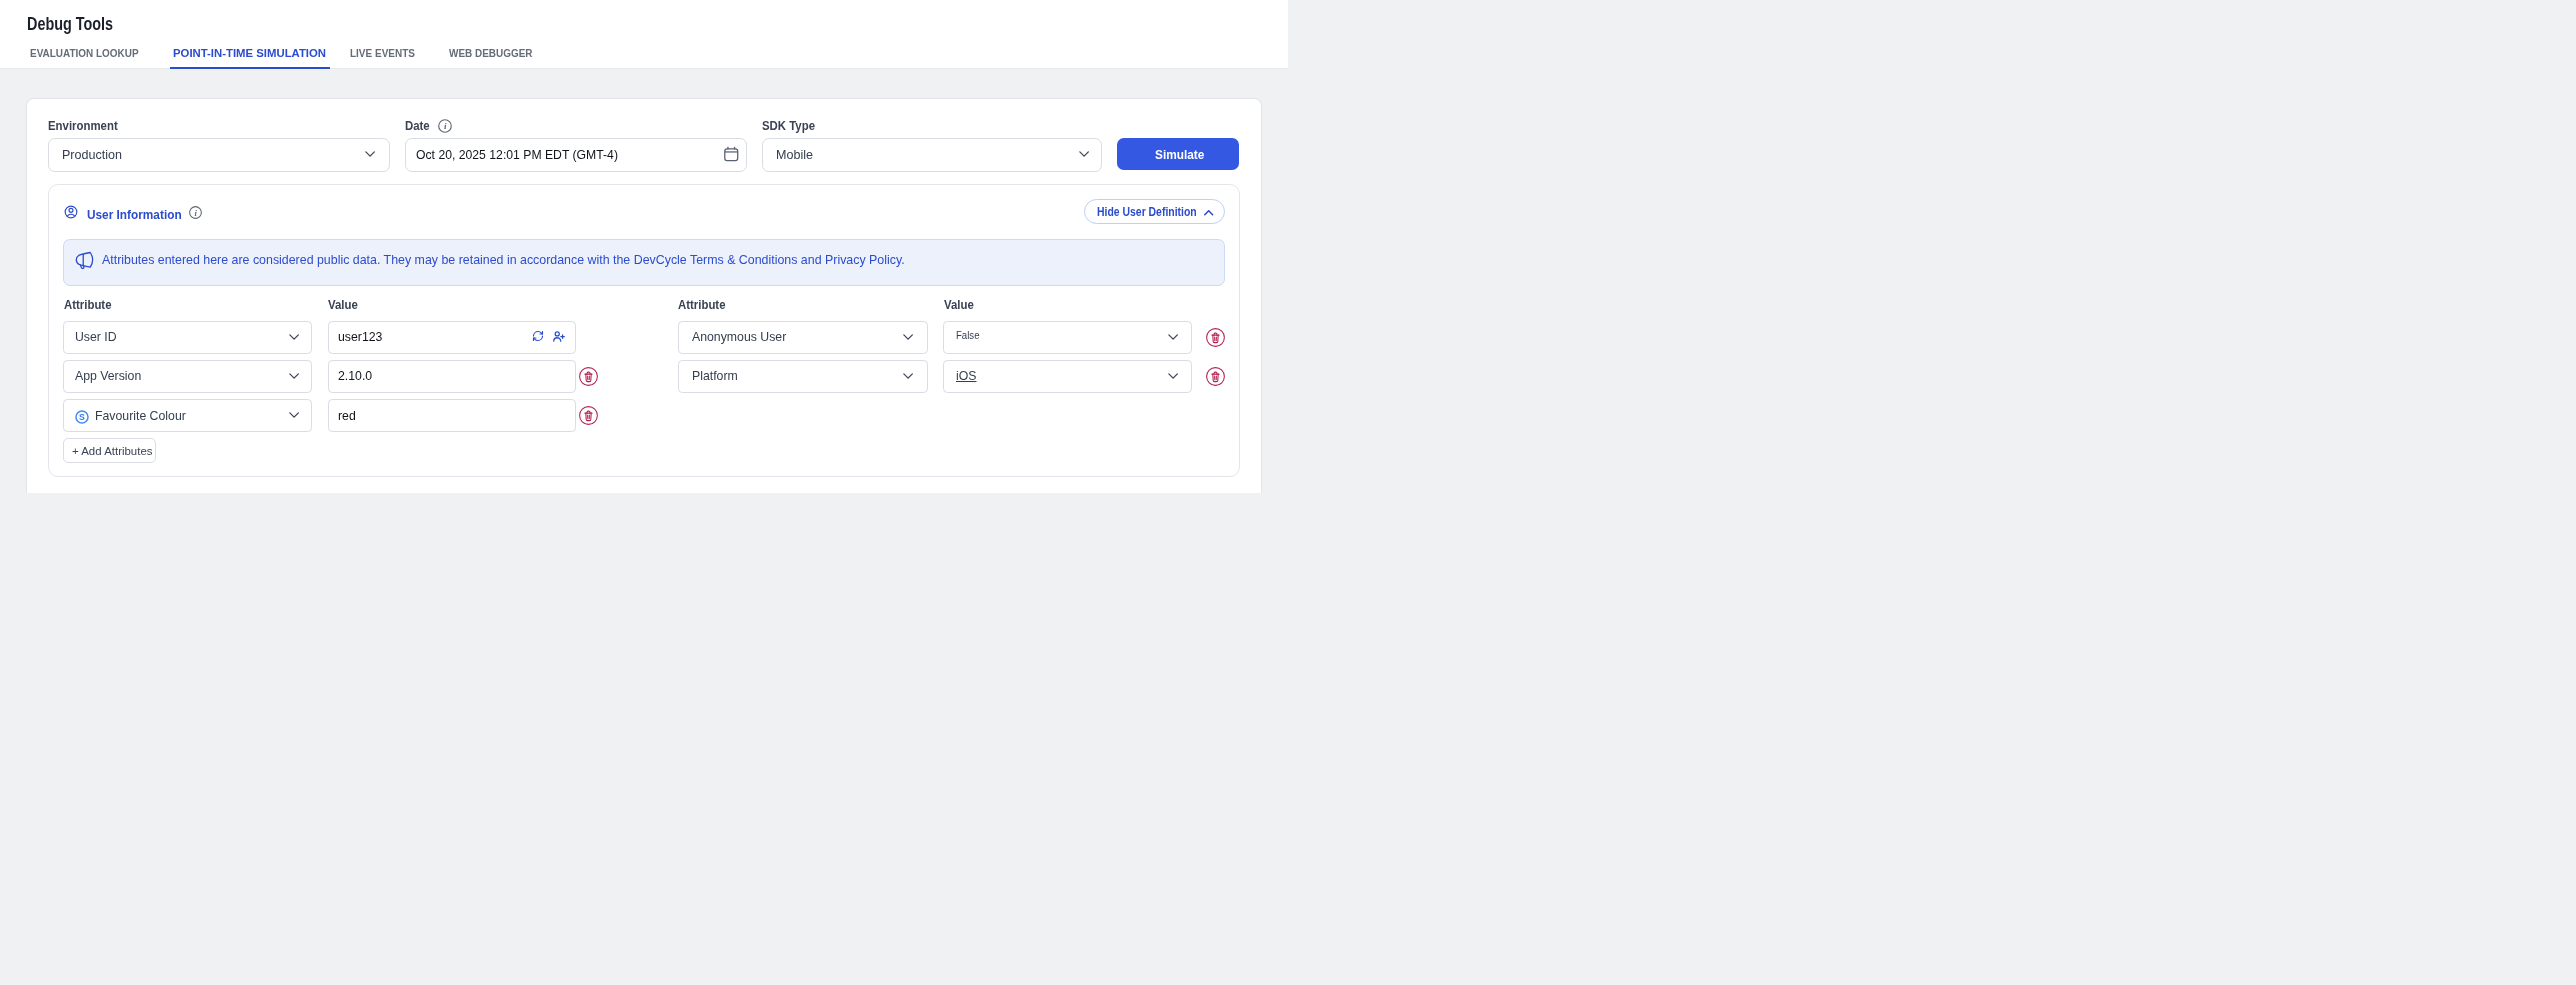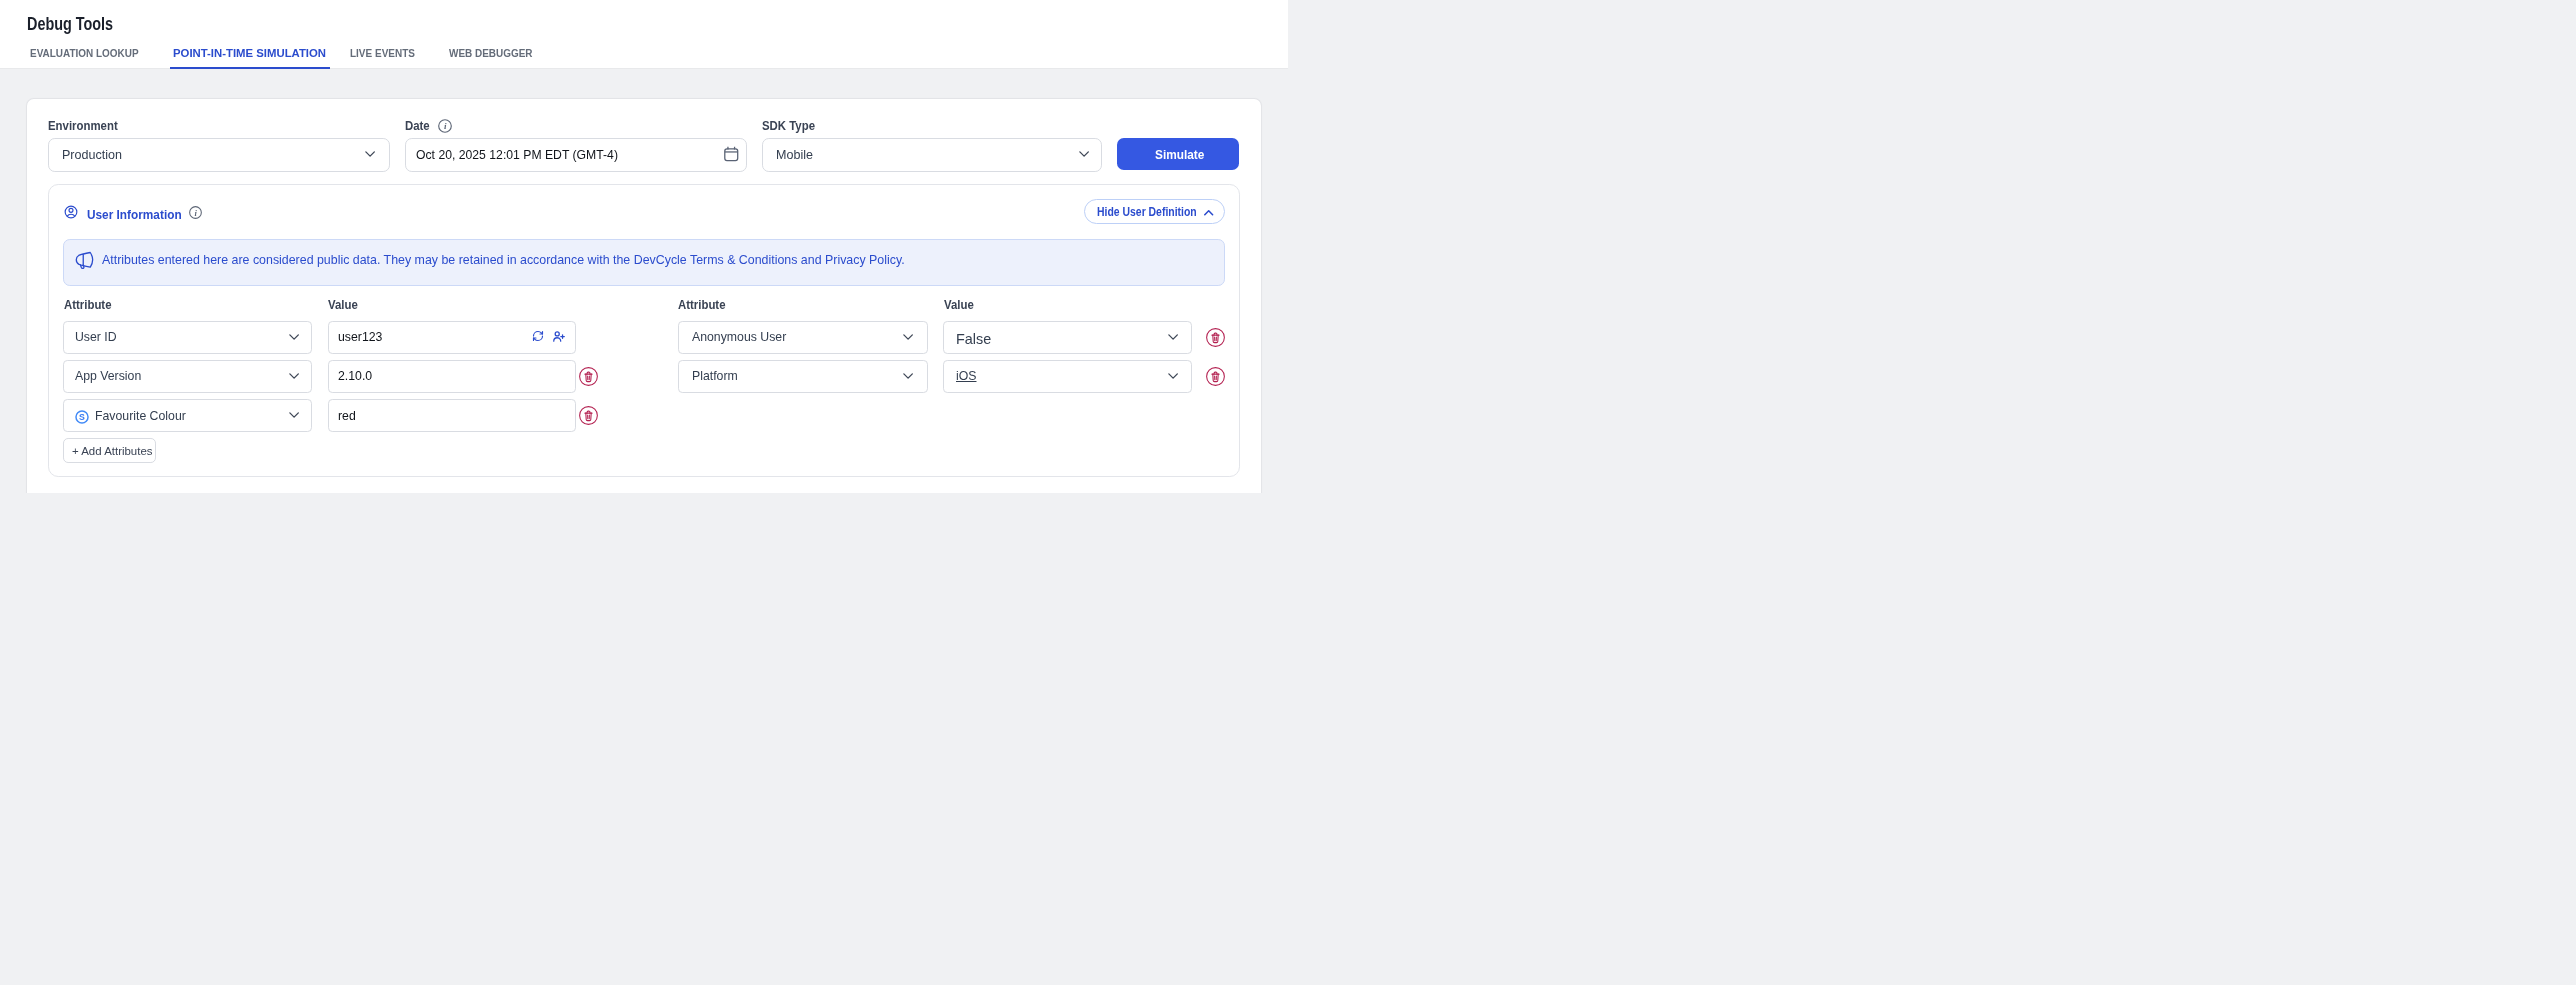--- a/index.html
+++ b/index.html
@@ -131,21 +131,21 @@
   </svg>
 <div class="box" style="left:328px;top:399px;width:248px;height:33px;border-radius:4.3px;"></div>
 <div class="txt" style="left:338px;top:410px;font-size:12.8px;color:#11151b;transform:scaleX(0.96);">red</div>
 
 <div class="box" style="left:678px;top:321px;width:250px;height:33px;border-radius:4.3px;"></div>
 <div class="txt" style="left:692px;top:331px;font-size:12.8px;color:#333e4f;transform:scaleX(0.96);">Anonymous User</div>
 <svg class="abs" style="left:903px;top:334px;" width="10.2" height="6" viewBox="0 0 12 7" fill="none" stroke="#3f4857" stroke-width="1.55" stroke-linecap="round" stroke-linejoin="round">
     <path d="M1 1l5 5 5-5"></path>
   </svg>
 <div class="box" style="left:943px;top:321px;width:249px;height:33px;border-radius:4.3px;"></div>
-<div class="txt" style="left:956px;top:331px;font-size:15px;color:#333e4f;transform:scaleX(0.96);">False</div>
+<div class="txt" style="left:956px;top:331px;font-size:10px;color:#333e4f;transform:scaleX(0.96);">False</div>
 <svg class="abs" style="left:1168px;top:334px;" width="10.2" height="6" viewBox="0 0 12 7" fill="none" stroke="#3f4857" stroke-width="1.55" stroke-linecap="round" stroke-linejoin="round">
     <path d="M1 1l5 5 5-5"></path>
   </svg>
 
 <div class="box" style="left:678px;top:360px;width:250px;height:33px;border-radius:4.3px;"></div>
 <div class="txt" style="left:692px;top:370px;font-size:12.8px;color:#333e4f;transform:scaleX(0.96);">Platform</div>
 <svg class="abs" style="left:903px;top:373px;" width="10.2" height="6" viewBox="0 0 12 7" fill="none" stroke="#3f4857" stroke-width="1.55" stroke-linecap="round" stroke-linejoin="round">
     <path d="M1 1l5 5 5-5"></path>
   </svg>
 <div class="box" style="left:943px;top:360px;width:249px;height:33px;border-radius:4.3px;"></div>

